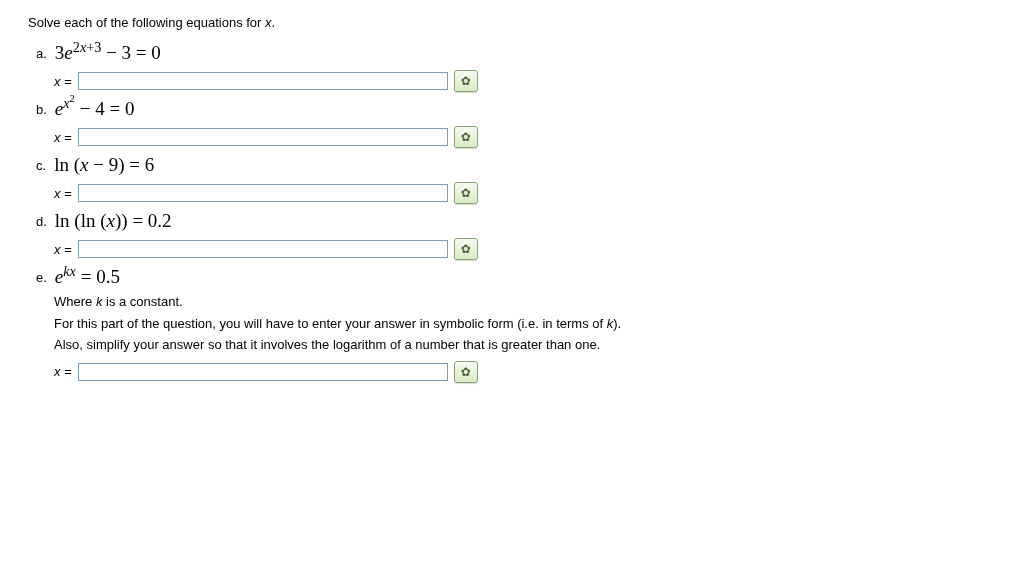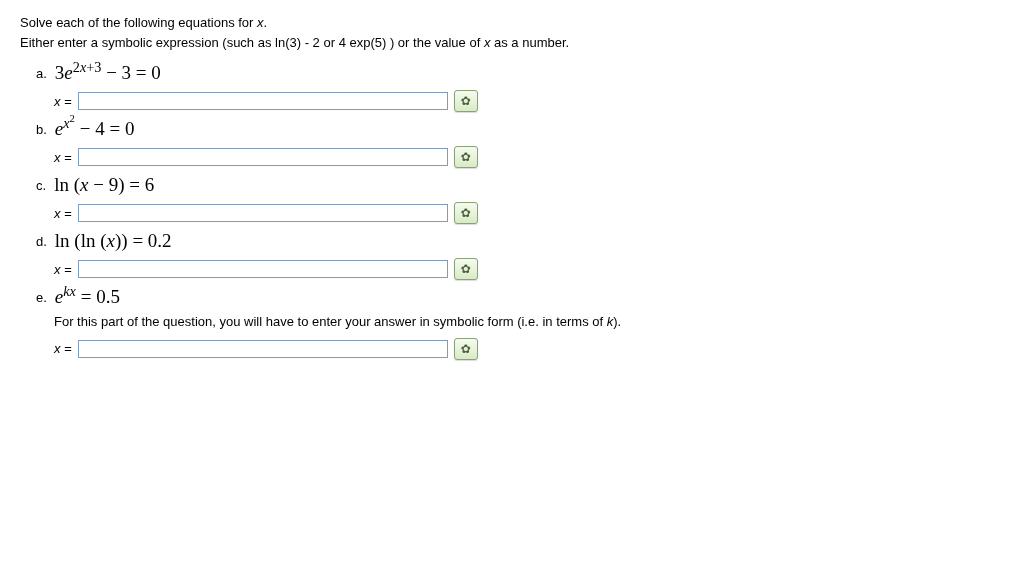--- a/index.html
+++ b/index.html
@@ -6,21 +6,21 @@
     font-family: Verdana, Arial, sans-serif;
     font-size: 13px;
     color: #000;
     margin: 0;
     padding: 12px 16px;
     background: #fff;
     width: 1024px;
     box-sizing: border-box;
   }
   .instructions p {
-    margin: 2px 4px;
+    margin: 2px 12px;
     line-height: 1.4;
   }
   .italic { font-style: italic; }
   .problems {
     margin-top: 10px;
     padding-left: 20px;
   }
   .problem {
     margin-bottom: 4px;
   }
@@ -80,23 +80,20 @@
   }
   sup { font-size: 0.75em; line-height: 0; }
 </style>
 </head>
 <body>
 
 <div class="instructions">
   <p>
     <span>Solve each of the following equations for </span><span class="italic">x</span><span>.</span>
   </p>
-  <p>
-    <span>Either enter a symbolic expression (such as ln(3) - 2 or 4 exp(5) ) or the value of </span><span class="italic">x</span><span> as a number.</span>
-  </p>
 </div>
 
 <div class="problems">
 
   <div class="problem">
     <div class="eq-line">
       <span class="letter">a.</span>
       <span class="math">3<i>e</i><sup>2<i>x</i>+3</sup> − 3 = 0</span>
     </div>
     <div class="answer-line">
@@ -141,22 +138,26 @@
       <span class="hint-btn">✿</span>
     </div>
   </div>
 
   <div class="problem">
     <div class="eq-line">
       <span class="letter">e.</span>
       <span class="math"><i>e</i><sup><i>kx</i></sup> = 0.5</span>
     </div>
     <p class="sub-note">
+      <span>Where </span><span class="italic">k</span><span> is a constant.</span>
+    </p>
+    <p class="sub-note">
       <span>For this part of the question, you will have to enter your answer in symbolic form (i.e. in terms of </span><span class="italic">k</span><span>).</span>
     </p>
+    <p class="sub-note">Also, simplify your answer so that it involves the logarithm of a number that is greater than one.</p>
     <div class="answer-line">
       <span class="xlabel">x =</span>
       <input type="text" class="answer-input" style="">
       <span class="hint-btn">✿</span>
     </div>
   </div>
 
 </div>
 
 </body></html>

